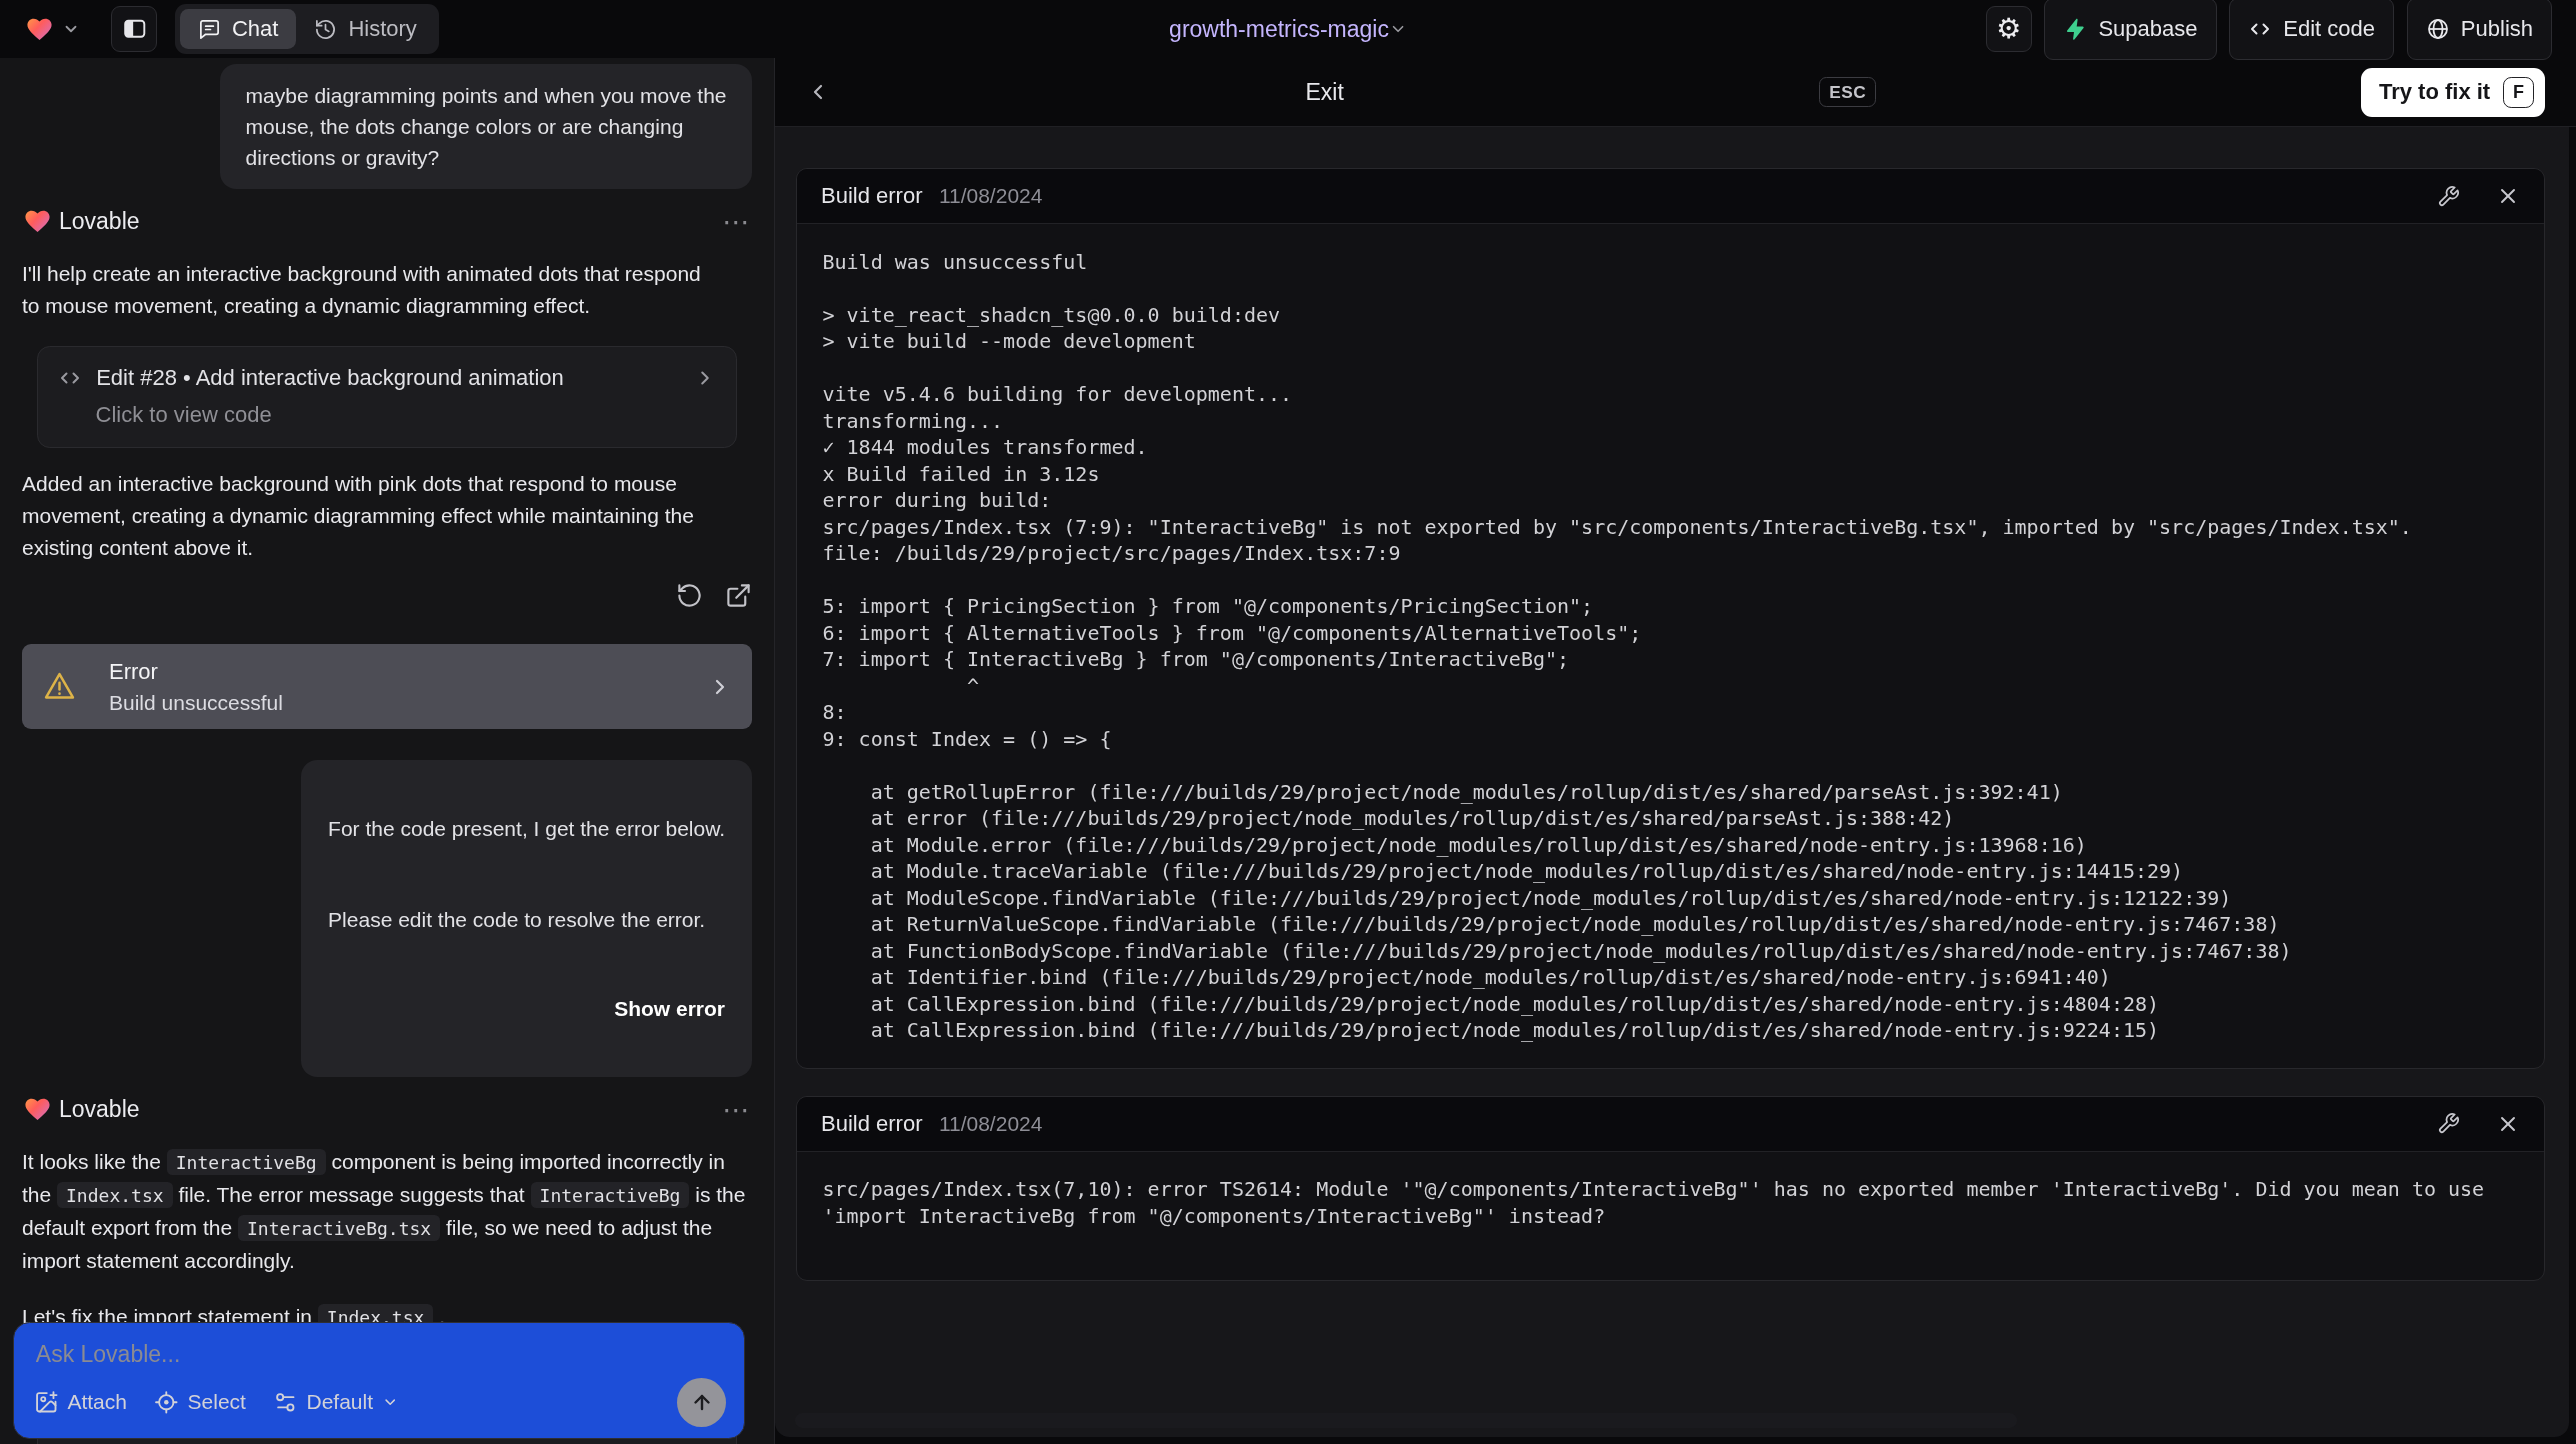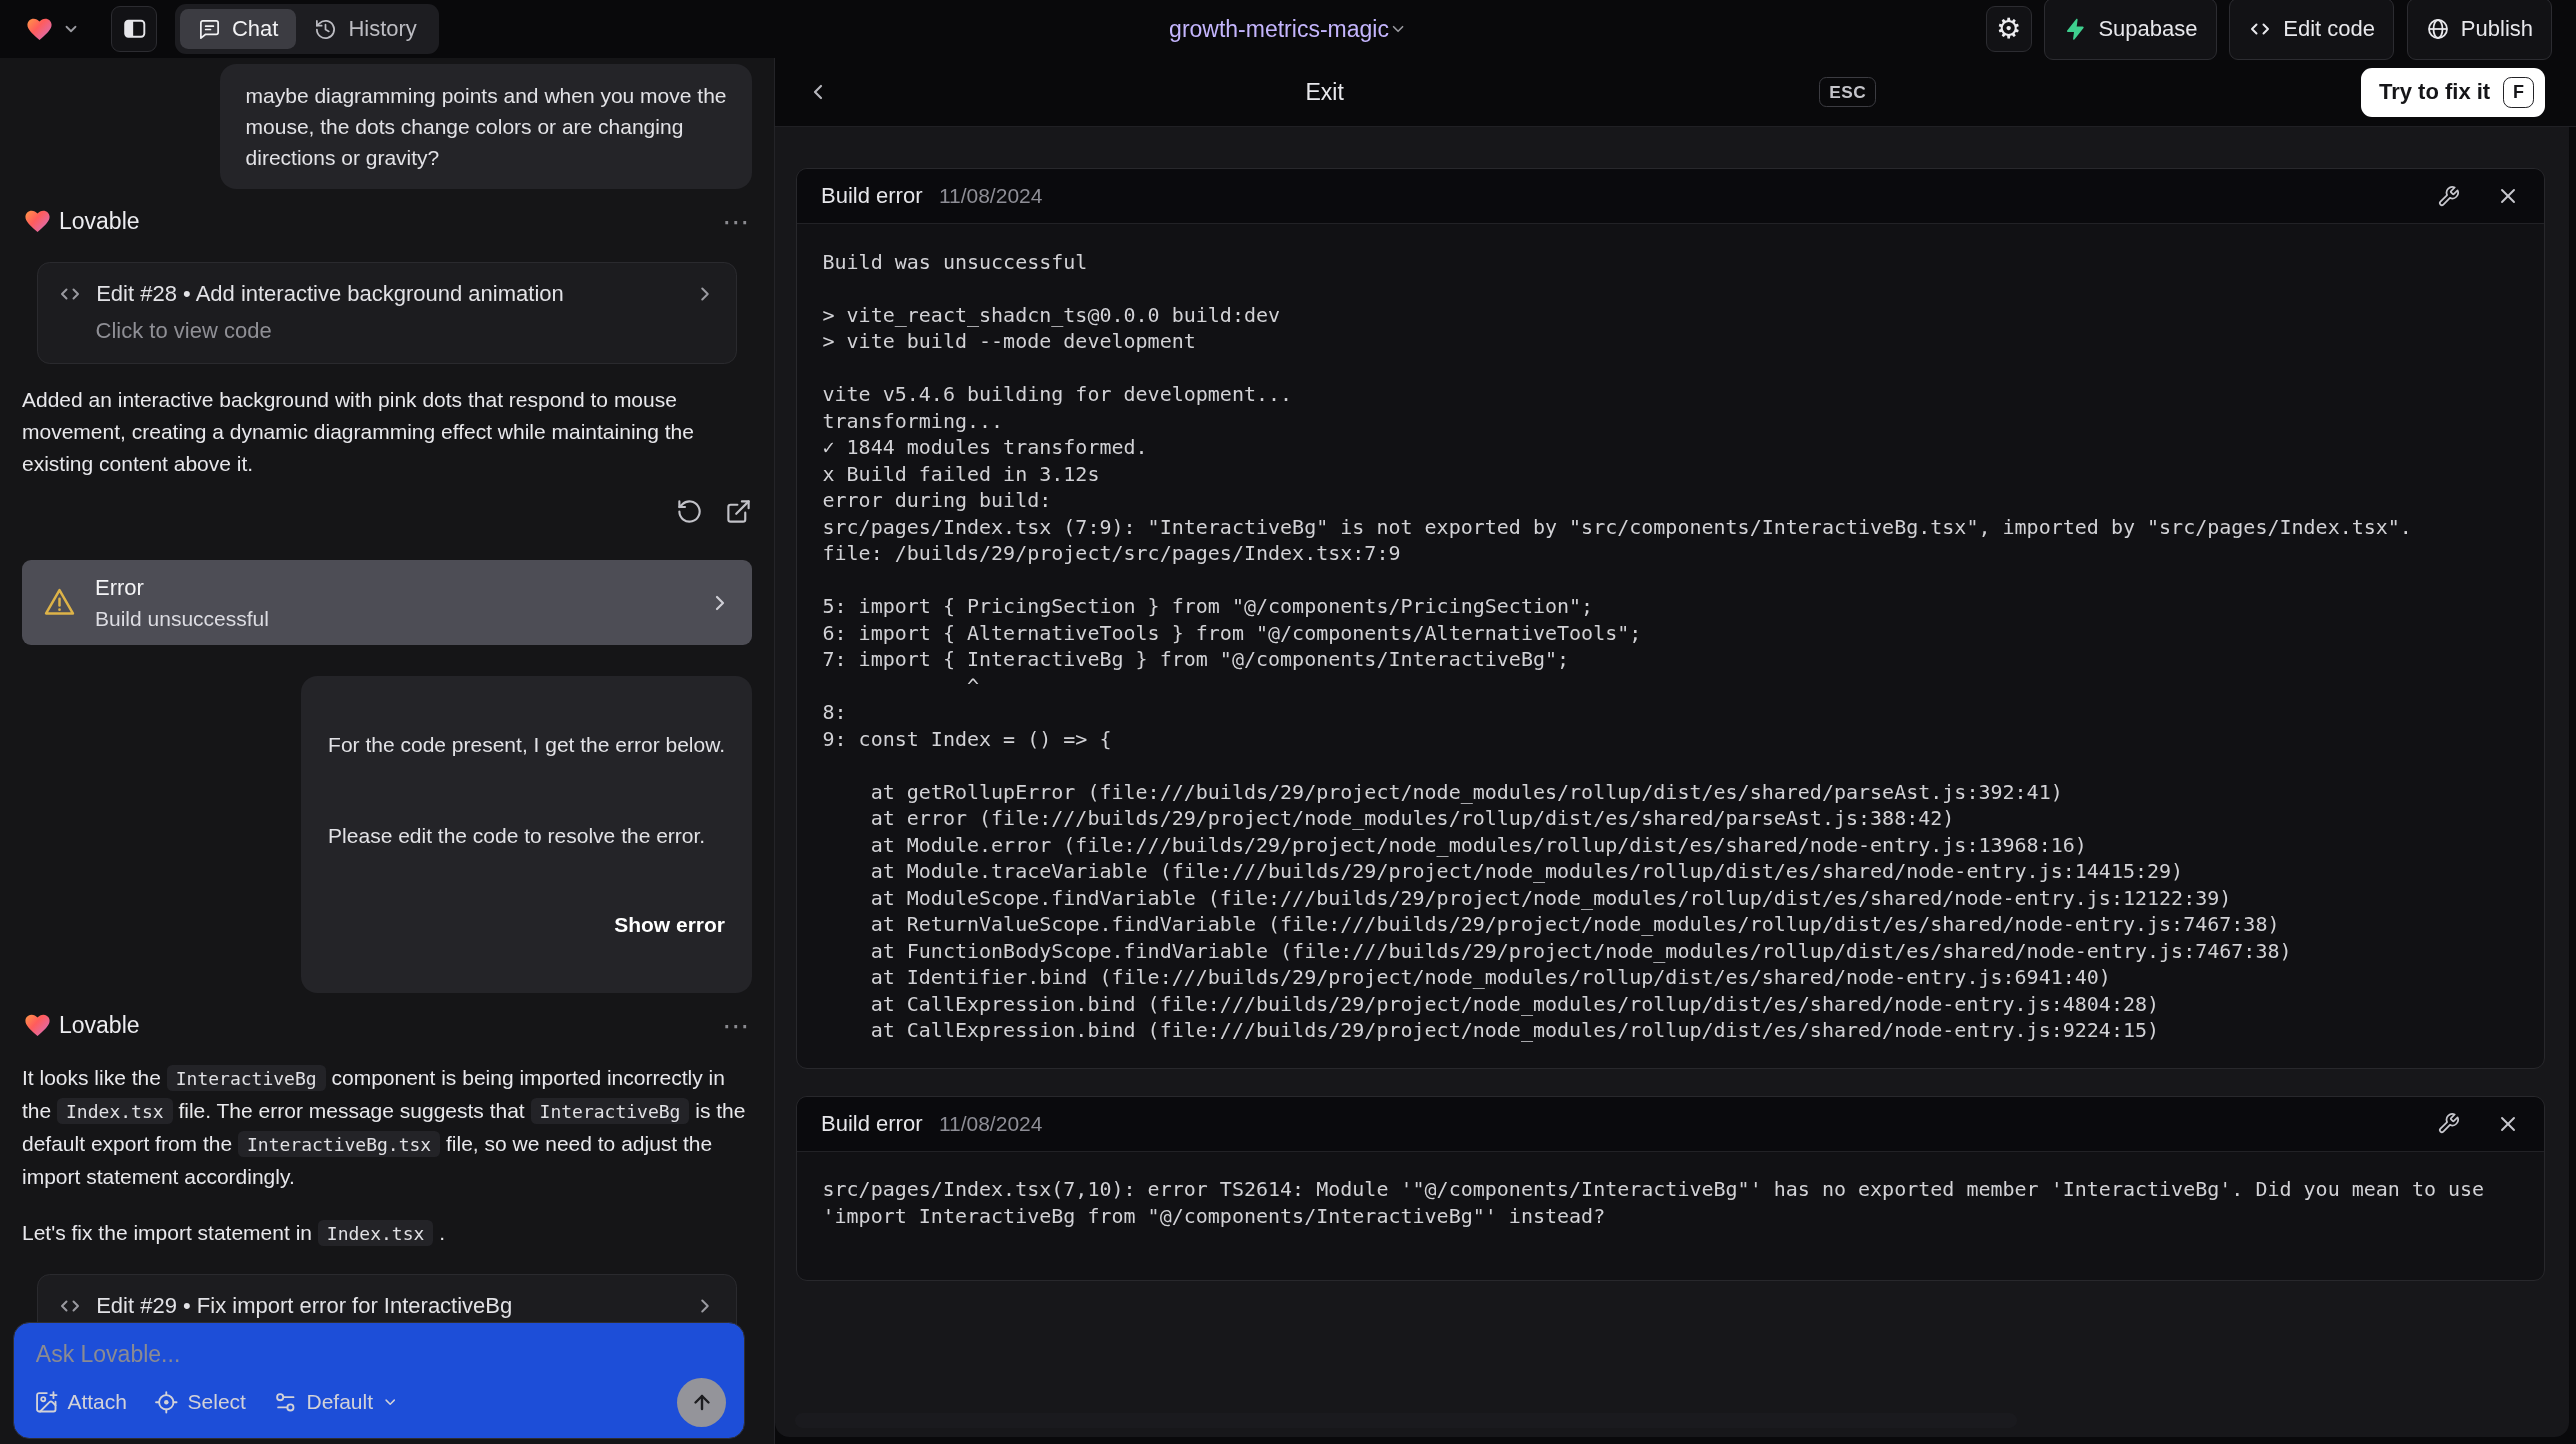--- a/index.html
+++ b/index.html
@@ -36,21 +36,21 @@
   .lov-row { display:flex; align-items:center; gap:6px; margin-top:16.4px; }
   .lov-name { font-size:23px; color:#ececf0; }
   .lov-menu { margin-left:auto; color:#8a8a90; font-size:27px; letter-spacing:2.7px; }
   .para { font-size:21px; line-height:32px; color:#e8e8ec; margin-top:20px; white-space:pre-line; }
   .edit-card { background:#1c1c1f; border:0.9px solid #2a2a2e; border-radius:12.8px; margin:24px 14.6px 0; padding:18px 20px; }
   .edit-title-row { display:flex; align-items:center; gap:14.6px; color:#e2e2e6; font-size:22px; }
   .edit-chev { margin-left:auto; color:#9a9aa0; }
   .edit-sub { color:#8f8f95; font-size:22px; margin:11px 0 1.8px 38px; }
   .action-row { display:flex; justify-content:flex-end; gap:22px; margin-top:18px; color:#c2c2c8; }
   .err-card { background:#4d4d55; border-radius:9px; margin-top:35px; padding:14.6px 20px;
-    display:flex; align-items:center; gap:18px; }
+    display:flex; align-items:center; gap:32px; }
   .err-title { font-size:22px; color:#f4f4f6; }
   .err-sub { font-size:21px; color:#dcdce2; margin-top:5.5px; }
   .err-chev { margin-left:auto; color:#cfcfd6; }
   .bubble2 { margin-top:31px; max-width:620px; font-size:21px; line-height:31px; padding:22px 27px; }
   .bp + .bp { margin-top:29px; }
   .show-error { font-weight:bold; color:#ffffff; margin-top:27px;text-align:right; }
   .code-chip { font-family:"DejaVu Sans Mono", monospace; font-size:18px; background:#232327;
     border-radius:5.5px; padding:2.7px 9px; color:#e0e0e4; white-space:nowrap; }
   .fix-line { margin-top:24px; }
   .input-box { position:absolute; left:12.8px; right:29px; bottom:6.4px; height:117px; background:#1d4ed8;
@@ -201,20 +201,22 @@
     <div class="lov-row">
       <span>
         <svg width="31" height="29" viewBox="0 0 24 24">
             <path fill="url(#heartGrad)" d="M12 20.7l-1.2-1C5.4 14.9 2 11.8 2 8.1 2 5.2 4.3 3 7.2 3c1.8 0 3.6.9 4.8 2.4C13.2 3.9 15 3 16.8 3 19.7 3 22 5.2 22 8.1c0 3.7-3.4 6.8-8.8 11.6z"></path>
           </svg>
       </span>
       <span class="lov-name">Lovable</span>
       <span class="lov-menu">⋯</span>
     </div>
 
+    <div class="para">I'll help create an interactive background with animated dots that respond
+to mouse movement, creating a dynamic diagramming effect.</div>
 
     <div class="edit-card">
       <div class="edit-title-row">
         <span style="color:#9a9aa0">
           <svg width="24" height="24" viewBox="0 0 24 24" fill="none" stroke="currentColor" stroke-width="2" stroke-linecap="round" stroke-linejoin="round">
               <path d="m8.5 7.5-4.5 4.5 4.5 4.5"></path>
               <path d="m15.5 7.5 4.5 4.5-4.5 4.5"></path>
             </svg>
         </span>
         <span>Edit #28 • Add interactive background animation</span>

